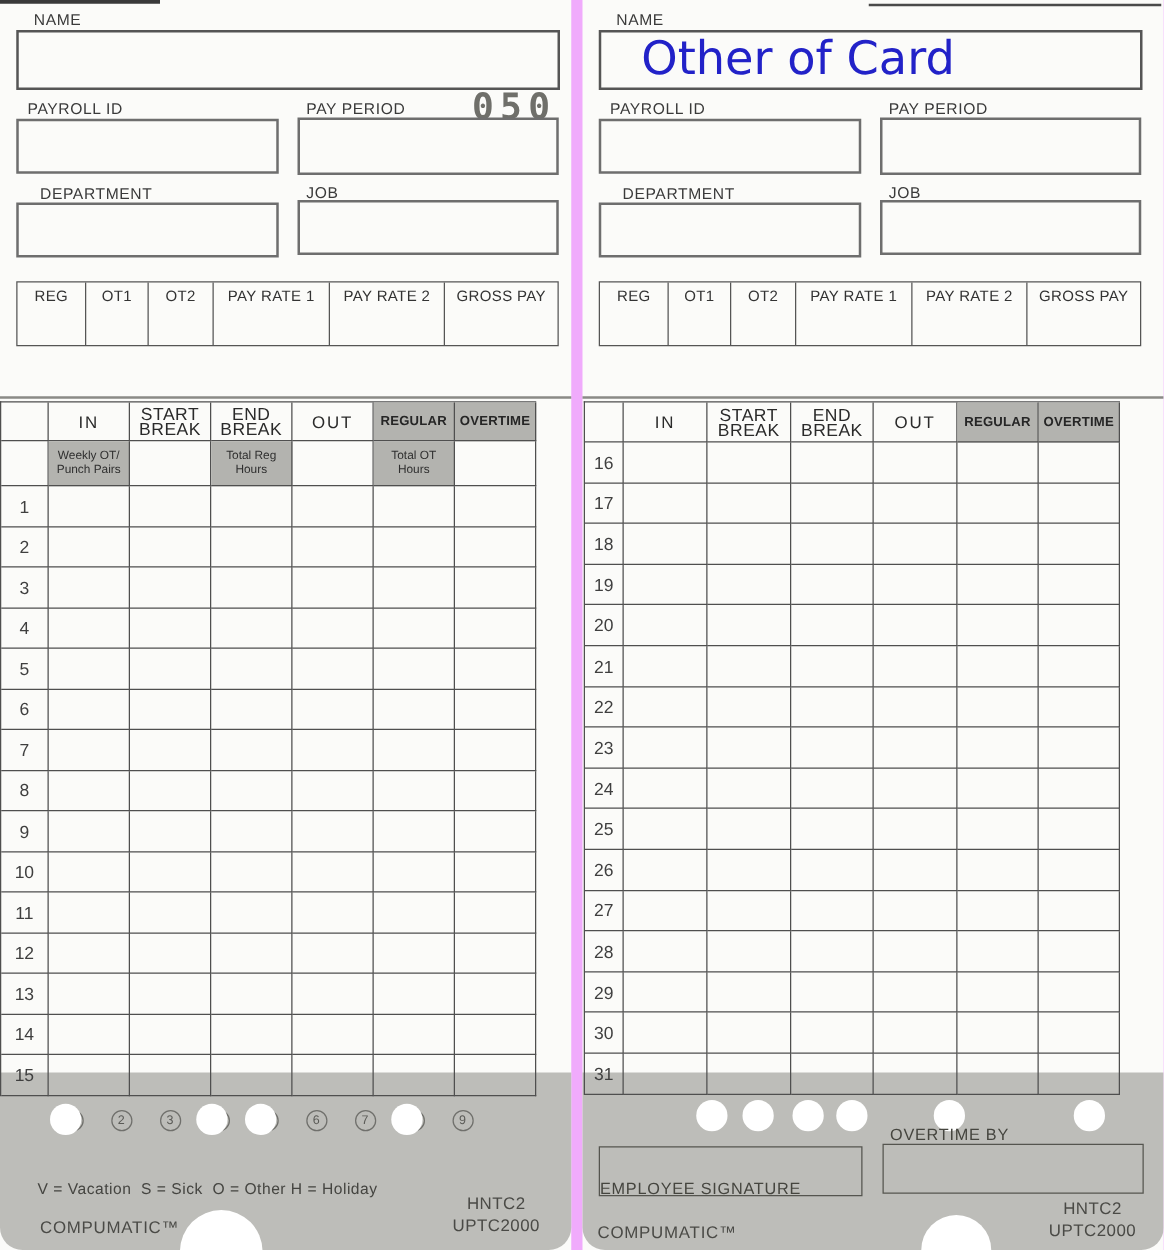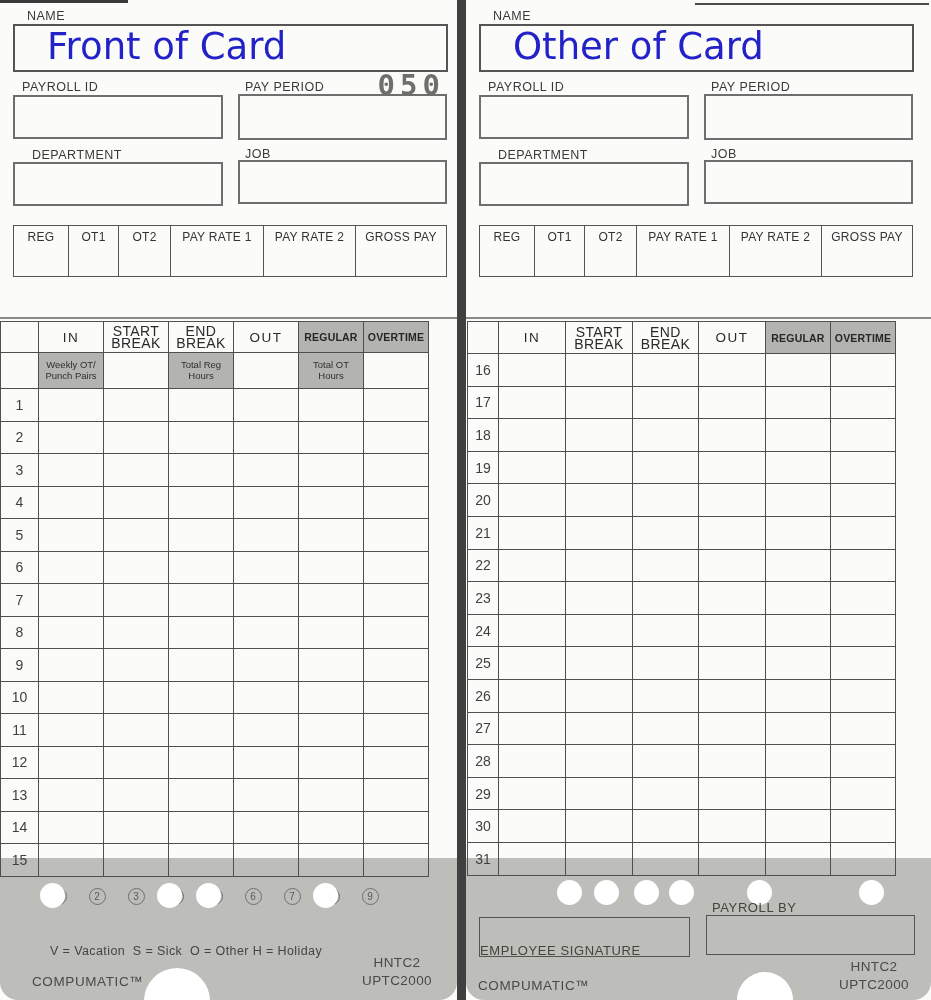--- a/index.html
+++ b/index.html
@@ -1,16 +1,16 @@
 <!DOCTYPE html>
 <html><head>
 <meta charset="utf-8">
 <style>
   html,body{margin:0;padding:0;background:#ffffff;}
-  .stage{position:relative;width:931px;height:1000px;background:#404040;
+  .stage{position:relative;width:931px;height:1000px;background:#f0abfc;
          font-family:"Liberation Sans",sans-serif;overflow:hidden;}
   .card{position:absolute;top:0;height:1000px;background:#fbfbf9;}
   .card-front{left:0;width:457px;}
   .card-back{left:466px;width:465px;}
 
   .field-label{position:absolute;font-size:12.5px;color:#3a3a3a;letter-spacing:.5px;}
   .box{position:absolute;border:2px solid #6e6e6e;background:transparent;}
   .name-box{left:13px;top:24px;width:431px;height:44px;border-color:#555;}
   .card-title{position:absolute;left:47px;top:26px;font-size:37px;line-height:42px;
               color:#2222c8;font-family:"DejaVu Sans","Liberation Sans",sans-serif;}
@@ -52,21 +52,21 @@
   .tt .sub{font-size:9.5px;line-height:10.5px;color:#2f2f2f;}
   .tt .rownum{font-size:14px;color:#3f3f3f;}
 
   .footer{position:absolute;left:0;top:858px;width:100%;height:142px;background:#bdbdb9;
           border-radius:0 0 18px 18px;z-index:1;}
   .punch-circle{position:absolute;width:17px;height:17px;border:1.5px solid #70706c;
                 border-radius:50%;font-size:10px;color:#5a5a56;display:flex;
                 align-items:center;justify-content:center;box-sizing:border-box;}
   .punch-hole{position:absolute;width:25px;height:25px;background:#ffffff;border-radius:50%;}
   .legend{position:absolute;left:30px;top:86px;font-size:12.5px;color:#454541;
-          letter-spacing:.4px;white-space:pre;margin-left:20px;}
+          letter-spacing:.4px;white-space:pre;}
   .brand{position:absolute;left:32px;top:116px;font-size:13.5px;color:#4a4a46;letter-spacing:.6px;}
   .model{position:absolute;right:25px;top:96px;font-size:13.5px;color:#4a4a46;
          text-align:center;line-height:17.5px;letter-spacing:.4px;}
   .notch{position:absolute;background:#ffffff;border-radius:50%;}
   .notch-front{left:144px;bottom:-34px;width:66px;height:66px;}
   .notch-back{left:271px;bottom:-28px;width:56px;height:56px;}
 
   .sig-label{position:absolute;font-size:13px;color:#45453f;letter-spacing:.6px;}
   .sig-box{position:absolute;border:1.6px solid #55554f;box-sizing:border-box;}
   .lbl-emp{left:14px;top:42px;margin-top:43px;}
@@ -79,21 +79,20 @@
 </head>
 <body>
 
 <div class="stage">
 
   <div class="card card-front">
     <div class="edge" style="left:0;top:0;width:128px;height:2.5px;"></div>
 
     <div class="field-label lbl-name">NAME</div>
     <div class="box name-box"></div>
-    <div class="card-title">Front of Card</div>
 
     <div class="field-label lbl-payroll">PAYROLL ID</div>
     <div class="box box-payroll"></div>
     <div class="field-label lbl-period">PAY PERIOD</div>
     <div class="card-number">050</div>
     <div class="box box-period"></div>
 
     <div class="field-label lbl-dept">DEPARTMENT</div>
     <div class="box box-dept"></div>
     <div class="field-label lbl-job">JOB</div>
@@ -419,21 +418,21 @@
       <div>
           <div class="punch-hole" style="left: 91px; top: 22px;"></div>
           <div class="punch-hole" style="left: 128px; top: 22px;"></div>
           <div class="punch-hole" style="left: 168px; top: 22px;"></div>
           <div class="punch-hole" style="left: 203px; top: 22px;"></div>
           <div class="punch-hole" style="left: 281px; top: 22px;"></div>
           <div class="punch-hole" style="left: 393px; top: 22px;"></div>
         </div>
       <div class="sig-label lbl-emp">EMPLOYEE SIGNATURE</div>
       <div class="sig-box box-emp"></div>
-      <div class="sig-label lbl-app">PAYROLL BY</div>
+      <div class="sig-label lbl-app">OVERTIME BY</div>
       <div class="sig-box box-app"></div>
       <div class="brand back-brand">COMPUMATIC™</div>
       <div class="model" style="top:100px;right:22px;">
         <div>HNTC2</div>
         <div>UPTC2000</div>
       </div>
       <div class="notch notch-back"></div>
     </div>
   </div>
 

